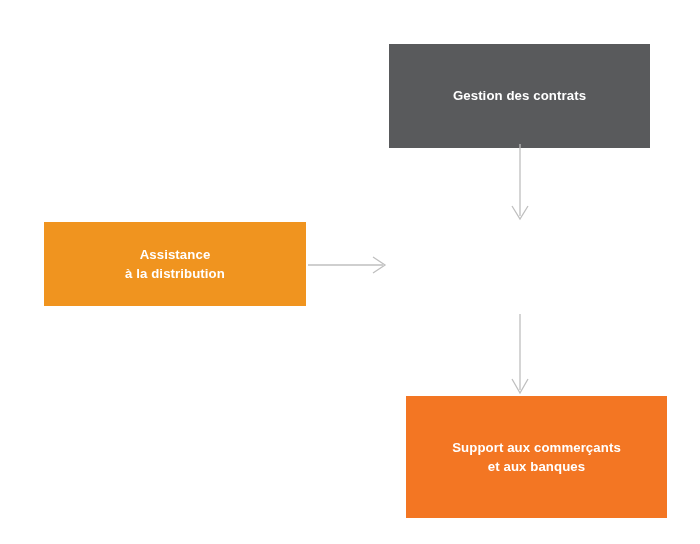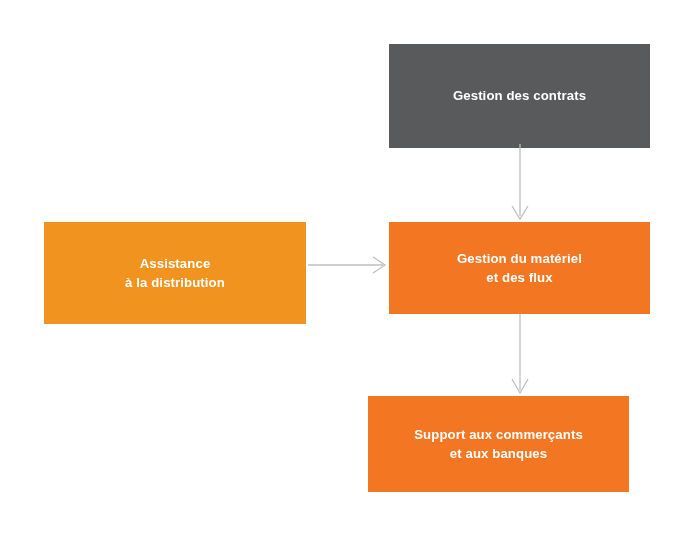--- a/index.html
+++ b/index.html
@@ -44,30 +44,30 @@
     width: 261px;
     height: 104px;
   }
   #node-equipment {
     left: 389px;
     top: 222px;
     width: 261px;
     height: 92px;
   }
   #node-support {
-    left: 368px;
+    left: 406px;
     top: 396px;
     width: 261px;
-    height: 96px;
+    height: 122px;
   }
   #node-assistance {
     left: 44px;
     top: 222px;
     width: 262px;
-    height: 102px;
+    height: 84px;
     justify-content: center;
   }
 
   
   .arrow {
     position: absolute;
   }
   .arrow svg {
     display: block;
     overflow: visible;
@@ -98,24 +98,20 @@
 
   <div class="node" id="node-contracts" style="background:#595A5C;">
     <span class="node-label">Gestion des contrats</span>
   </div>
 
   <div class="node" id="node-assistance" style="background:#F0941F;">
     <span class="node-label">Assistance
 à la distribution</span>
   </div>
 
-  <div class="node" id="node-equipment" style="background:#F37623;">
-    <span class="node-label">Gestion du matériel
-et des flux</span>
-  </div>
 
   <div class="node" id="node-support" style="background:#F37623;">
     <span class="node-label">Support aux commerçants
 et aux banques</span>
   </div>
 
   <div class="arrow" id="arrow-assistance-equipment">
     <svg width="84" height="30" viewBox="0 0 84 30">
       <line x1="2" y1="15" x2="77" y2="15" stroke="#BFBFBF" stroke-width="1.3"></line>
       <polyline points="67,7 79,15 67,23" fill="none" stroke="#BFBFBF" stroke-width="1.3"></polyline>

